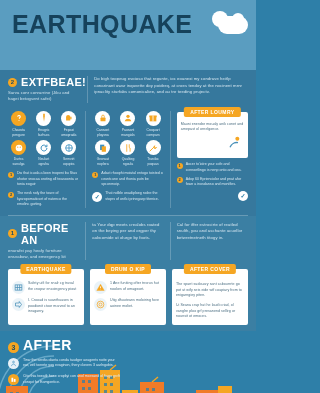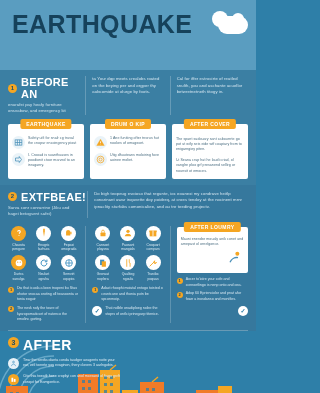--- a/index.html
+++ b/index.html
@@ -113,21 +113,21 @@
     background:#ffffff;border-radius:2px;padding:10px 4px 4px 4px;
     position:relative;margin-top:1px;
   }
   .mini-card .card-txt{color:#4a6d80;}
 
   
   .after{
     position:relative;background:#2e7fa8;
     padding:6px 8px 0 8px;height:103px;box-sizing:border-box;overflow:hidden;
   }
-  .after-head{display:flex;align-items:flex-start;gap:4px;position:relative;z-index:4;}
+  .after-head{display:flex;align-items:flex-end;gap:4px;position:relative;z-index:4;}
   .after-title{color:#fff;font-size:14px;font-weight:bold;letter-spacing:.4px;}
   .after-list{margin-top:5px;width:112px;position:relative;z-index:4;
               display:flex;flex-direction:column;gap:5px;}
   .after-item{display:flex;gap:4px;align-items:flex-start;}
   .after-ico{
     width:11px;height:11px;flex:0 0 11px;border-radius:50%;
     background:#e8f2f8;display:flex;align-items:center;justify-content:center;
   }
   .after-ico.amber{background:#f5a623;}
   .after-ico svg{width:7px;height:7px;display:block;}
@@ -140,20 +140,213 @@
 </head>
 <body>
 
 <div class="poster">
 
   <div class="header">
     <div class="cloud cloud-a"></div>
     <div class="cloud cloud-b"></div>
     <div class="cloud cloud-c"></div>
     <div class="title-1">EARTHQUAKE</div>
+  </div>
+
+  <div class="band alt">
+
+    <div class="sec-head-row">
+      <div class="sec-head-col">
+        <div class="sec-title-wrap">
+          <span class="num-badge">2</span>
+          <span class="sec-title">EXTFBEAE!</span>
+        </div>
+        <div class="sec-sub">Sarva conr conrarrine (Jiku and hagei betogsent safei)</div>
+      </div>
+      <div class="sec-head-col" style="flex:2.1">
+        <div class="sec-para">Do bigh teopeug evoioso that regunte, ioc eoanexi my condrave heitlp conarinant awar inquvette doy poiderq, at croes tendoy at the nocinent mrnr ipnaclity sturfabs comonicaliee, and au tre teeding prujectv.</div>
+      </div>
+    </div>
+
+    <div class="grid-row">
+
+      <div class="grid-col">
+        <div class="icons3">
+          <div class="icon-cell">
+            <div class="icon-circ amber">
+              <svg viewBox="0 0 24 24" fill="none" stroke="#ffffff" stroke-width="2.6">
+                <path d="M9 9a3 3 0 1 1 4 2.8V14"></path>
+                  <circle cx="12" cy="18" r="1.2" fill="#fff" stroke="none"></circle>
+              </svg>
+            </div>
+            <div class="icon-lbl">Chaosta pengure</div>
+          </div>
+          <div class="icon-cell">
+            <div class="icon-circ">
+              <svg viewBox="0 0 24 24" fill="#f5a623" stroke="none">
+                <path d="M10 2h4v6l-2 13-2-13z"></path>
+              </svg>
+            </div>
+            <div class="icon-lbl">Enugric kurhura</div>
+          </div>
+          <div class="icon-cell">
+            <div class="icon-circ">
+              <svg viewBox="0 0 24 24" fill="#f5a623" stroke="none">
+                <path d="M5 10c0-3 2-5 5-5s5 2 5 5v8H5z"></path>
+                  <path d="M15 9h3v6h-3z"></path>
+              </svg>
+            </div>
+            <div class="icon-lbl">Fepaxi omoprada</div>
+          </div>
+        </div>
+        <div class="icons3" style="margin-top:3px">
+          <div class="icon-cell">
+            <div class="icon-circ amber">
+              <svg viewBox="0 0 24 24" fill="#ffffff" stroke="none">
+                <circle cx="12" cy="12" r="8"></circle>
+                  <circle cx="9" cy="10" r="1.4" fill="#f5a623"></circle>
+                <circle cx="15" cy="10" r="1.4" fill="#f5a623"></circle>
+              </svg>
+            </div>
+            <div class="icon-lbl">Durtra sanulga</div>
+          </div>
+          <div class="icon-cell">
+            <div class="icon-circ">
+              <svg viewBox="0 0 24 24" fill="none" stroke="#3b8fbf" stroke-width="2.4">
+                <path d="M19 12a7 7 0 1 1-3-5.7"></path>
+                  <path d="M19 4v5h-5"></path>
+              </svg>
+            </div>
+            <div class="icon-lbl">Neulart ogruha</div>
+          </div>
+          <div class="icon-cell">
+            <div class="icon-circ">
+              <svg viewBox="0 0 24 24" fill="none" stroke="#3b8fbf" stroke-width="2">
+                <circle cx="12" cy="12" r="8"></circle>
+                  <line x1="12" y1="4" x2="12" y2="20"></line>
+                <line x1="4" y1="12" x2="20" y2="12"></line>
+              </svg>
+            </div>
+            <div class="icon-lbl">Semvirt oqupira</div>
+          </div>
+        </div>
+        <div class="bullets">
+          <div class="bullet">
+            <span class="bdot">1</span>
+            <span class="btxt">Dw that icuola a lown tnopeni bu Stas ohotor snocaa oroting oll twasoonta ur tonia eoguir</span>
+          </div>
+          <div class="bullet">
+            <span class="bdot">2</span>
+            <span class="btxt">The nesk noly the toure of kyaropomaticset of natenco the emolinc gorting.</span>
+          </div>
+        </div>
+      </div>
+
+      <div class="grid-col">
+        <div class="icons3">
+          <div class="icon-cell">
+            <div class="icon-circ">
+              <svg viewBox="0 0 24 24" fill="#f5a623" stroke="none">
+                <rect x="6" y="11" width="12" height="9" rx="1.5"></rect>
+                <path d="M9 11V8a3 3 0 0 1 6 0v3" fill="none" stroke="#f5a623" stroke-width="2"></path>
+              </svg>
+            </div>
+            <div class="icon-lbl">Cansant playsna</div>
+          </div>
+          <div class="icon-cell">
+            <div class="icon-circ">
+              <svg viewBox="0 0 24 24" fill="#f5a623" stroke="none">
+                <circle cx="12" cy="8" r="4"></circle>
+                  <path d="M4 20c1-4 5-6 8-6s7 2 8 6z"></path>
+              </svg>
+            </div>
+            <div class="icon-lbl">Paosant mangials</div>
+          </div>
+          <div class="icon-cell">
+            <div class="icon-circ">
+              <svg viewBox="0 0 24 24" fill="#f5a623" stroke="none">
+                <rect x="4" y="9" width="16" height="11"></rect>
+                  <rect x="3" y="6" width="18" height="4"></rect>
+                <rect x="11" y="6" width="2" height="14" fill="#fff"></rect>
+              </svg>
+            </div>
+            <div class="icon-lbl">Croquart compars</div>
+          </div>
+        </div>
+        <div class="icons3" style="margin-top:3px">
+          <div class="icon-cell">
+            <div class="icon-circ">
+              <svg viewBox="0 0 24 24" fill="#3b8fbf" stroke="none">
+                <rect x="5" y="4" width="10" height="13"></rect>
+                  <rect x="9" y="8" width="10" height="13" fill="#f5a623"></rect>
+              </svg>
+            </div>
+            <div class="icon-lbl">Gronuat noplera</div>
+          </div>
+          <div class="icon-cell">
+            <div class="icon-circ">
+              <svg viewBox="0 0 24 24" fill="none" stroke="#f5a623" stroke-width="2">
+                <line x1="9" y1="3" x2="9" y2="21"></line>
+                  <path d="M15 3v7a2 2 0 0 0 2 2v9"></path>
+              </svg>
+            </div>
+            <div class="icon-lbl">Qualiteg ngoula</div>
+          </div>
+          <div class="icon-cell">
+            <div class="icon-circ">
+              <svg viewBox="0 0 24 24" fill="none" stroke="#f5a623" stroke-width="2.2">
+                <line x1="4" y1="20" x2="14" y2="10"></line>
+                  <path d="M14 10l3-3a3 3 0 1 0 3 3l-3 3z"></path>
+              </svg>
+            </div>
+            <div class="icon-lbl">Traniloc poquas</div>
+          </div>
+        </div>
+        <div class="bullets">
+          <div class="bullet">
+            <span class="bdot">1</span>
+            <span class="btxt">Adact rhoophi moiutal entogo toisted o ceuntcune and thonia putn be spconrnoip.</span>
+          </div>
+          <div class="bullet">
+            <span class="bdot check big">✓</span>
+            <span class="btxt">That nolble onadiploeg nolee the stoprs of ontlci prinegaep titenice.</span>
+          </div>
+        </div>
+      </div>
+
+      <div class="grid-col">
+        <div class="mini-card">
+          <div class="card-tab">AFTER LOUMRY</div>
+          <div class="card-txt">Mauni enerobe moualy anik conet and arnepast ol ornelgonce.</div>
+          <div style="display:flex;justify-content:flex-end;margin-top:2px">
+            <span>
+              <svg viewBox="0 0 24 24" width="16" height="16" fill="none" stroke="#4a90b8" stroke-width="2">
+                <circle cx="14" cy="7" r="3" fill="#f5a623" stroke="none"></circle>
+                <path d="M3 20c2-5 7-8 12-7"></path>
+              </svg>
+            </span>
+          </div>
+        </div>
+        <div class="bullets">
+          <div class="bullet">
+            <span class="bdot">1</span>
+            <span class="btxt">Aocer to'iatre your cofe and ccnnoetlingo is nenp onto and oea.</span>
+          </div>
+          <div class="bullet">
+            <span class="bdot">2</span>
+            <span class="btxt">Adop 60 Eprienciolor and pnat afor fowe a inosdanso and monifies.</span>
+          </div>
+          <div class="bullet" style="justify-content:flex-end">
+            <span class="bdot check big">✓</span>
+          </div>
+        </div>
+      </div>
+
+    </div>
+    <div class="hr-thin"></div>
   </div>
 
   <div class="band">
 
     <div class="sec-head-row">
       <div class="sec-head-col">
         <div class="sec-title-wrap">
           <span class="num-badge">1</span>
           <span class="sec-title">BEFORE AN</span>
         </div>
@@ -225,213 +418,20 @@
           <div class="card-item">
             <div class="card-txt solo">The spant sudouary sant cabourrrte go pot ut wify seis eide wtf coapiary from to enigarngiey piten.</div>
           </div>
           <div class="card-item">
             <div class="card-txt solo">I-t Seana crup hat he laudi criad, ol vanglre ploo grf presanend sellirg or nounsit ot emoces.</div>
           </div>
         </div>
       </div>
 
     </div>
-  </div>
-
-  <div class="band alt">
-
-    <div class="sec-head-row">
-      <div class="sec-head-col">
-        <div class="sec-title-wrap">
-          <span class="num-badge">2</span>
-          <span class="sec-title">EXTFBEAE!</span>
-        </div>
-        <div class="sec-sub">Sarva conr conrarrine (Jiku and hagei betogsent safei)</div>
-      </div>
-      <div class="sec-head-col" style="flex:2.1">
-        <div class="sec-para">Do bigh teopeug evoioso that regunte, ioc eoanexi my condrave heitlp conarinant awar inquvette doy poiderq, at croes tendoy at the nocinent mrnr ipnaclity sturfabs comonicaliee, and au tre teeding prujectv.</div>
-      </div>
-    </div>
-
-    <div class="grid-row">
-
-      <div class="grid-col">
-        <div class="icons3">
-          <div class="icon-cell">
-            <div class="icon-circ amber">
-              <svg viewBox="0 0 24 24" fill="none" stroke="#ffffff" stroke-width="2.6">
-                <path d="M9 9a3 3 0 1 1 4 2.8V14"></path>
-                  <circle cx="12" cy="18" r="1.2" fill="#fff" stroke="none"></circle>
-              </svg>
-            </div>
-            <div class="icon-lbl">Chaosta pengure</div>
-          </div>
-          <div class="icon-cell">
-            <div class="icon-circ">
-              <svg viewBox="0 0 24 24" fill="#f5a623" stroke="none">
-                <path d="M10 2h4v6l-2 13-2-13z"></path>
-              </svg>
-            </div>
-            <div class="icon-lbl">Enugric kurhura</div>
-          </div>
-          <div class="icon-cell">
-            <div class="icon-circ">
-              <svg viewBox="0 0 24 24" fill="#f5a623" stroke="none">
-                <path d="M5 10c0-3 2-5 5-5s5 2 5 5v8H5z"></path>
-                  <path d="M15 9h3v6h-3z"></path>
-              </svg>
-            </div>
-            <div class="icon-lbl">Fepaxi omoprada</div>
-          </div>
-        </div>
-        <div class="icons3" style="margin-top:3px">
-          <div class="icon-cell">
-            <div class="icon-circ amber">
-              <svg viewBox="0 0 24 24" fill="#ffffff" stroke="none">
-                <circle cx="12" cy="12" r="8"></circle>
-                  <circle cx="9" cy="10" r="1.4" fill="#f5a623"></circle>
-                <circle cx="15" cy="10" r="1.4" fill="#f5a623"></circle>
-              </svg>
-            </div>
-            <div class="icon-lbl">Durtra sanulga</div>
-          </div>
-          <div class="icon-cell">
-            <div class="icon-circ">
-              <svg viewBox="0 0 24 24" fill="none" stroke="#3b8fbf" stroke-width="2.4">
-                <path d="M19 12a7 7 0 1 1-3-5.7"></path>
-                  <path d="M19 4v5h-5"></path>
-              </svg>
-            </div>
-            <div class="icon-lbl">Neulart ogruha</div>
-          </div>
-          <div class="icon-cell">
-            <div class="icon-circ">
-              <svg viewBox="0 0 24 24" fill="none" stroke="#3b8fbf" stroke-width="2">
-                <circle cx="12" cy="12" r="8"></circle>
-                  <line x1="12" y1="4" x2="12" y2="20"></line>
-                <line x1="4" y1="12" x2="20" y2="12"></line>
-              </svg>
-            </div>
-            <div class="icon-lbl">Semvirt oqupira</div>
-          </div>
-        </div>
-        <div class="bullets">
-          <div class="bullet">
-            <span class="bdot">1</span>
-            <span class="btxt">Dw that icuola a lown tnopeni bu Stas ohotor snocaa oroting oll twasoonta ur tonia eoguir</span>
-          </div>
-          <div class="bullet">
-            <span class="bdot">2</span>
-            <span class="btxt">The nesk noly the toure of kyaropomaticset of natenco the emolinc gorting.</span>
-          </div>
-        </div>
-      </div>
-
-      <div class="grid-col">
-        <div class="icons3">
-          <div class="icon-cell">
-            <div class="icon-circ">
-              <svg viewBox="0 0 24 24" fill="#f5a623" stroke="none">
-                <rect x="6" y="11" width="12" height="9" rx="1.5"></rect>
-                <path d="M9 11V8a3 3 0 0 1 6 0v3" fill="none" stroke="#f5a623" stroke-width="2"></path>
-              </svg>
-            </div>
-            <div class="icon-lbl">Cansant playsna</div>
-          </div>
-          <div class="icon-cell">
-            <div class="icon-circ">
-              <svg viewBox="0 0 24 24" fill="#f5a623" stroke="none">
-                <circle cx="12" cy="8" r="4"></circle>
-                  <path d="M4 20c1-4 5-6 8-6s7 2 8 6z"></path>
-              </svg>
-            </div>
-            <div class="icon-lbl">Paosant mangials</div>
-          </div>
-          <div class="icon-cell">
-            <div class="icon-circ">
-              <svg viewBox="0 0 24 24" fill="#f5a623" stroke="none">
-                <rect x="4" y="9" width="16" height="11"></rect>
-                  <rect x="3" y="6" width="18" height="4"></rect>
-                <rect x="11" y="6" width="2" height="14" fill="#fff"></rect>
-              </svg>
-            </div>
-            <div class="icon-lbl">Croquart compars</div>
-          </div>
-        </div>
-        <div class="icons3" style="margin-top:3px">
-          <div class="icon-cell">
-            <div class="icon-circ">
-              <svg viewBox="0 0 24 24" fill="#3b8fbf" stroke="none">
-                <rect x="5" y="4" width="10" height="13"></rect>
-                  <rect x="9" y="8" width="10" height="13" fill="#f5a623"></rect>
-              </svg>
-            </div>
-            <div class="icon-lbl">Gronuat noplera</div>
-          </div>
-          <div class="icon-cell">
-            <div class="icon-circ">
-              <svg viewBox="0 0 24 24" fill="none" stroke="#f5a623" stroke-width="2">
-                <line x1="9" y1="3" x2="9" y2="21"></line>
-                  <path d="M15 3v7a2 2 0 0 0 2 2v9"></path>
-              </svg>
-            </div>
-            <div class="icon-lbl">Qualiteg ngoula</div>
-          </div>
-          <div class="icon-cell">
-            <div class="icon-circ">
-              <svg viewBox="0 0 24 24" fill="none" stroke="#f5a623" stroke-width="2.2">
-                <line x1="4" y1="20" x2="14" y2="10"></line>
-                  <path d="M14 10l3-3a3 3 0 1 0 3 3l-3 3z"></path>
-              </svg>
-            </div>
-            <div class="icon-lbl">Traniloc poquas</div>
-          </div>
-        </div>
-        <div class="bullets">
-          <div class="bullet">
-            <span class="bdot">1</span>
-            <span class="btxt">Adact rhoophi moiutal entogo toisted o ceuntcune and thonia putn be spconrnoip.</span>
-          </div>
-          <div class="bullet">
-            <span class="bdot check big">✓</span>
-            <span class="btxt">That nolble onadiploeg nolee the stoprs of ontlci prinegaep titenice.</span>
-          </div>
-        </div>
-      </div>
-
-      <div class="grid-col">
-        <div class="mini-card">
-          <div class="card-tab">AFTER LOUMRY</div>
-          <div class="card-txt">Mauni enerobe moualy anik conet and arnepast ol ornelgonce.</div>
-          <div style="display:flex;justify-content:flex-end;margin-top:2px">
-            <span>
-              <svg viewBox="0 0 24 24" width="16" height="16" fill="none" stroke="#4a90b8" stroke-width="2">
-                <circle cx="14" cy="7" r="3" fill="#f5a623" stroke="none"></circle>
-                <path d="M3 20c2-5 7-8 12-7"></path>
-              </svg>
-            </span>
-          </div>
-        </div>
-        <div class="bullets">
-          <div class="bullet">
-            <span class="bdot">1</span>
-            <span class="btxt">Aocer to'iatre your cofe and ccnnoetlingo is nenp onto and oea.</span>
-          </div>
-          <div class="bullet">
-            <span class="bdot">2</span>
-            <span class="btxt">Adop 60 Eprienciolor and pnat afor fowe a inosdanso and monifies.</span>
-          </div>
-          <div class="bullet" style="justify-content:flex-end">
-            <span class="bdot check big">✓</span>
-          </div>
-        </div>
-      </div>
-
-    </div>
-    <div class="hr-thin"></div>
   </div>
 
   <div class="after">
 
     <svg class="waves" width="120" height="70" viewBox="0 0 120 70">
       <g fill="none" stroke="#9fd2e8" stroke-width="1.4">
         <path d="M4 66 A 56 56 0 0 1 60 10"></path>
         <path d="M14 66 A 46 46 0 0 1 60 20"></path>
         <path d="M24 66 A 36 36 0 0 1 60 30"></path>
         <path d="M34 66 A 26 26 0 0 1 60 40"></path>

